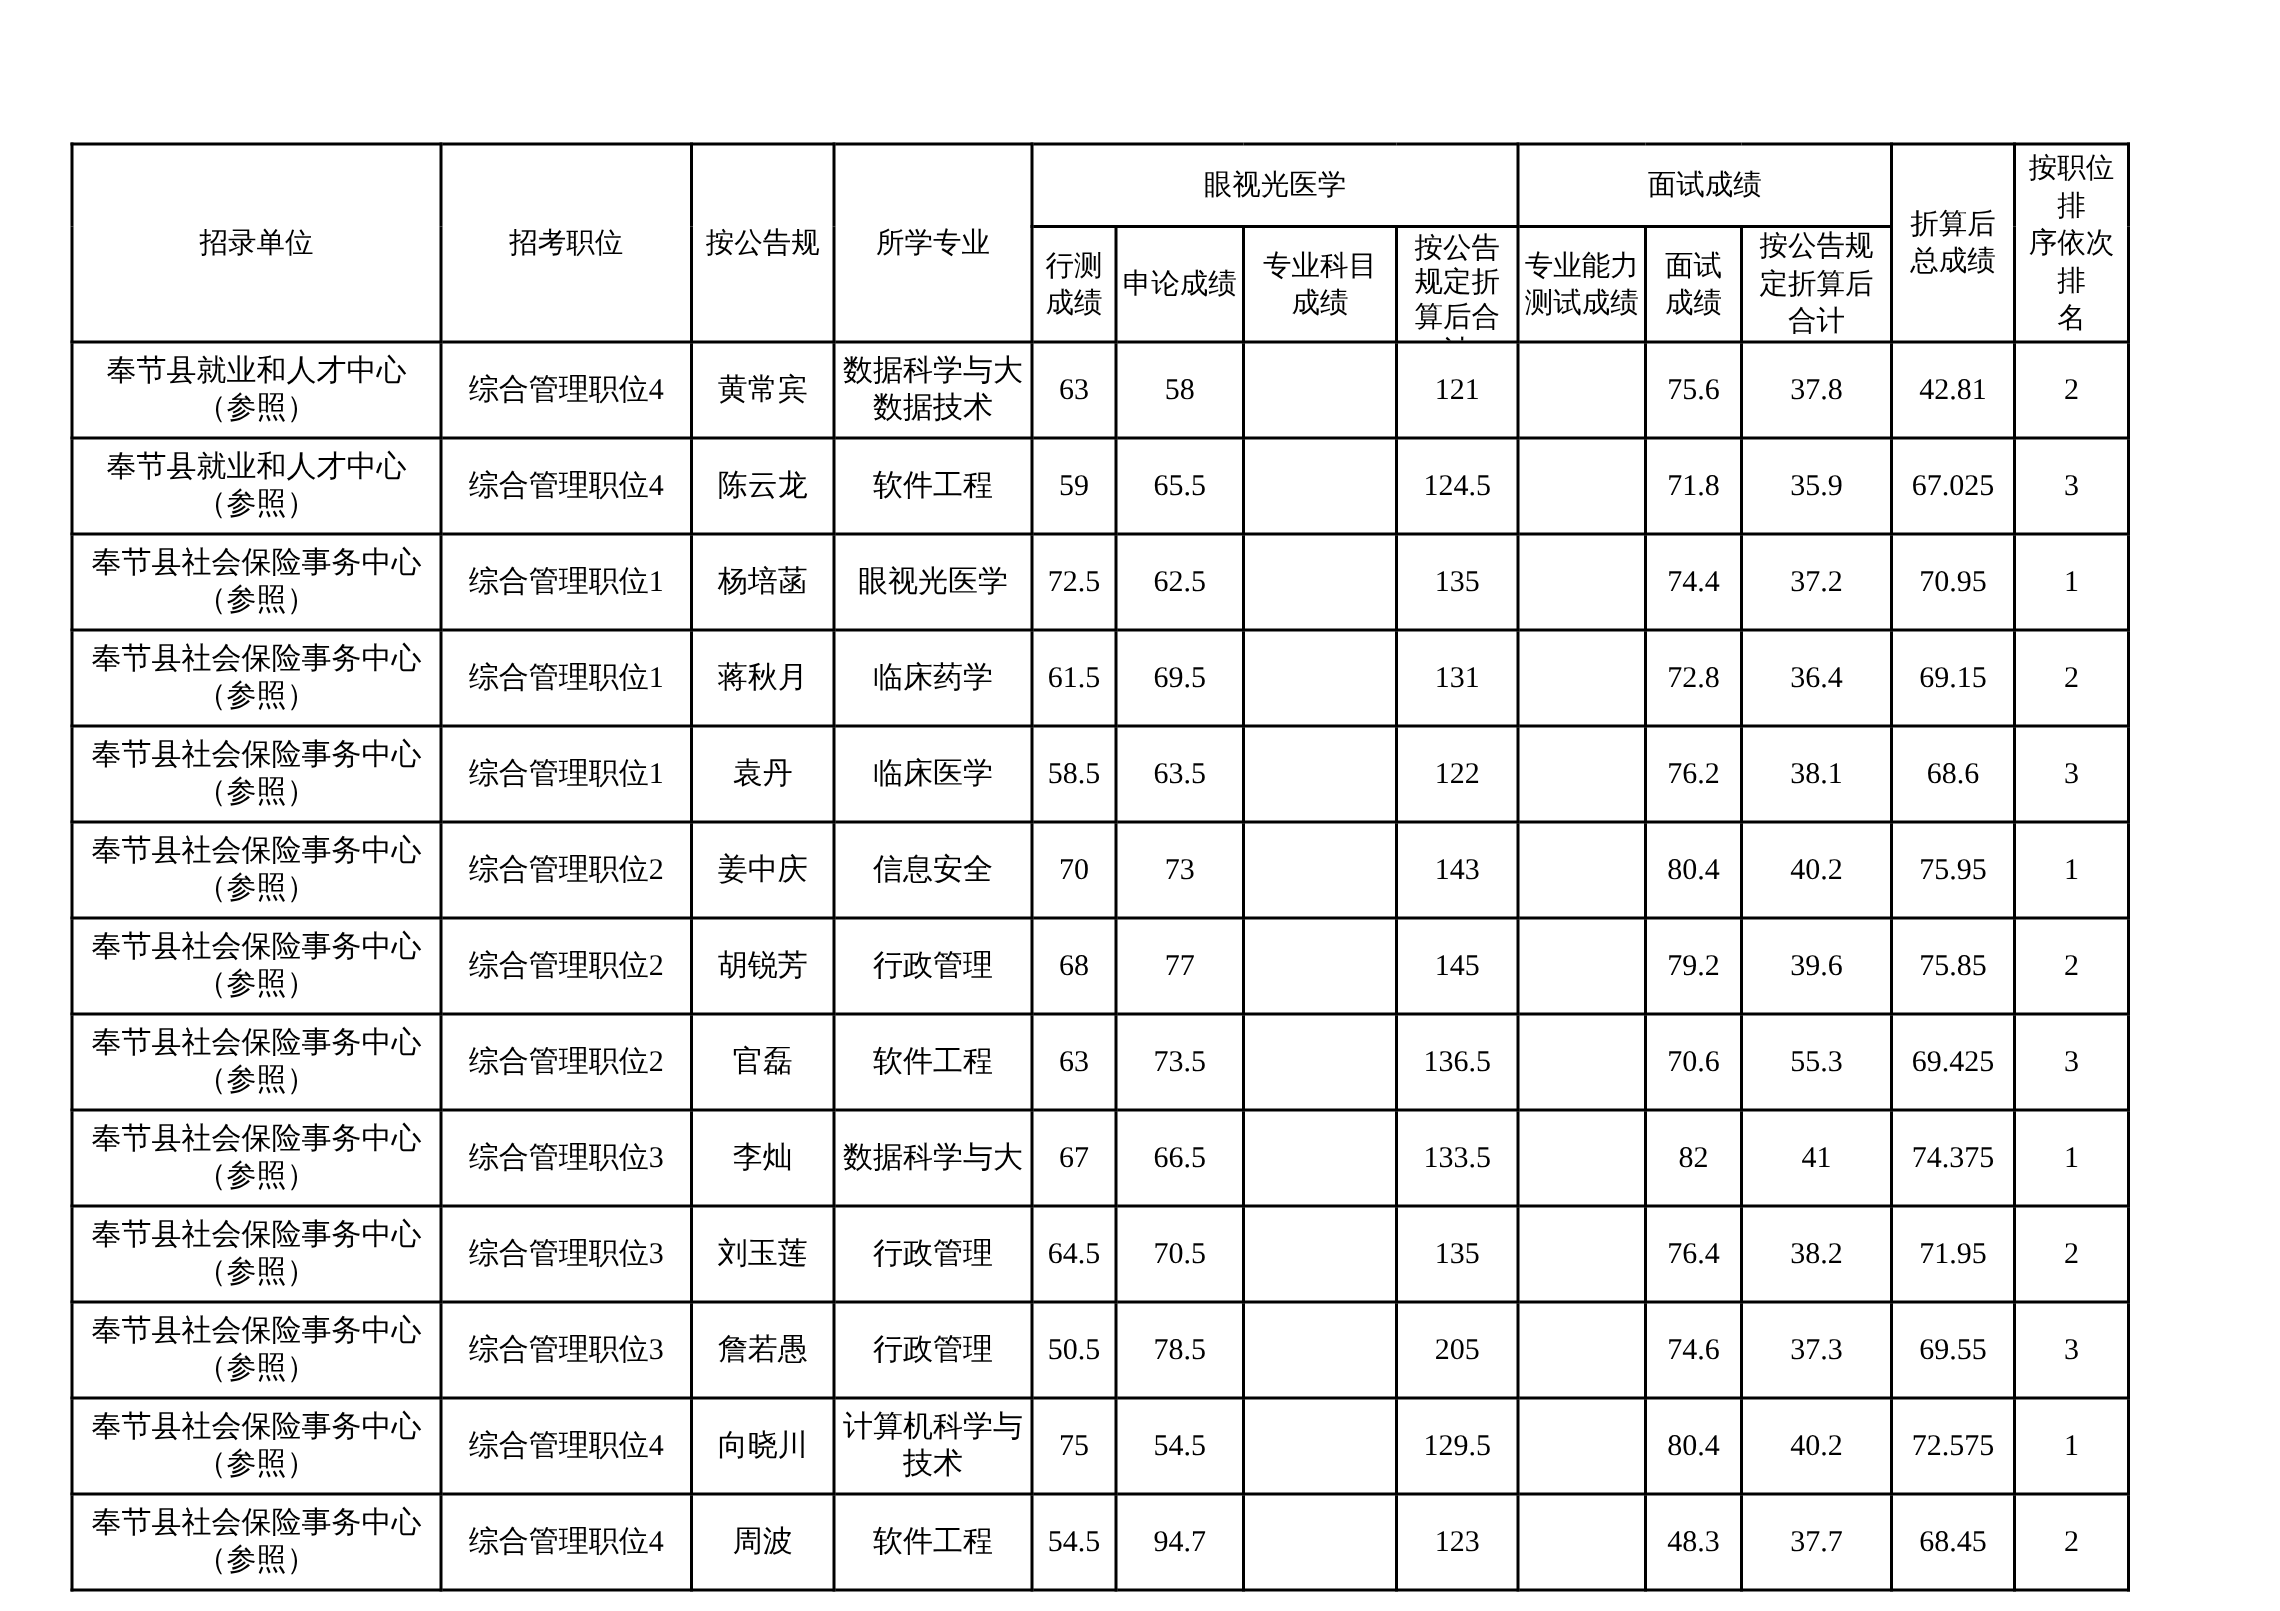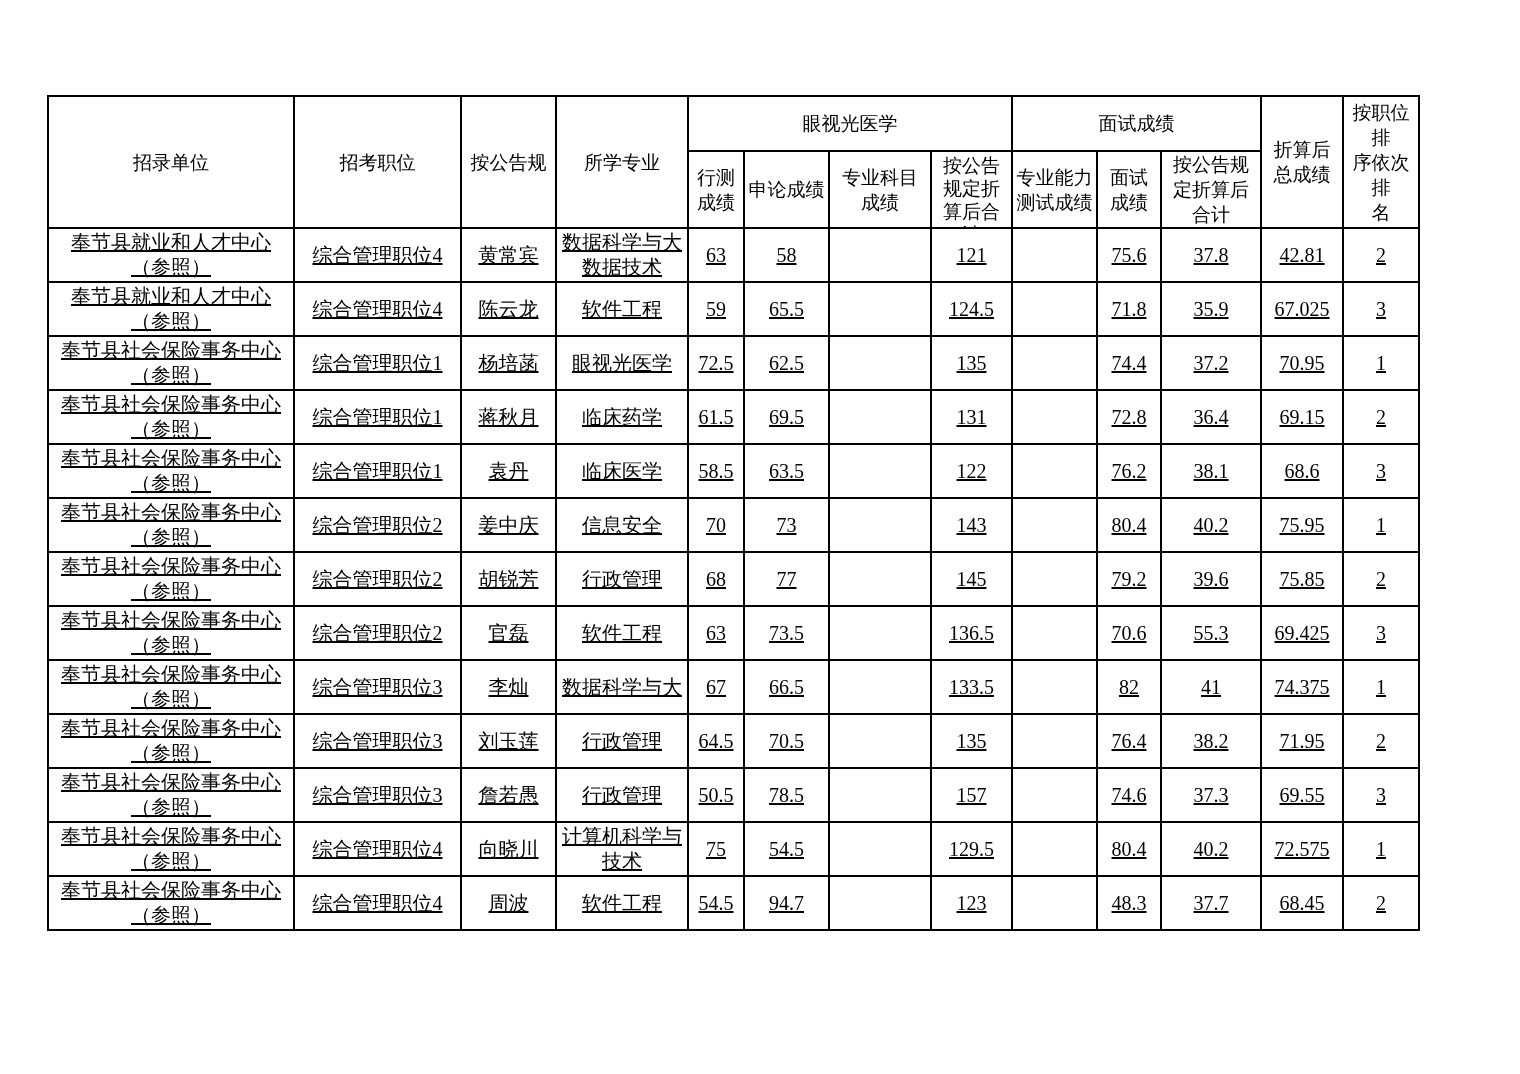--- a/index.html
+++ b/index.html
@@ -40,21 +40,21 @@
     font-size: 19px;
     line-height: 25px;
   }
   .score-table td {
     font-size: 20px;
     line-height: 25px;
     font-weight: normal;
   }
   thead tr.h1 { height: 55px; }
   thead tr.h2 { height: 75px; margin-top: 36px; }
-  tbody tr    { height: 54px; text-decoration: underline; }
+  tbody tr    { height: 64px; }
   th.clip-cell { vertical-align: top; padding: 0; }
   .clip-box {
     height: 73px;
     overflow: hidden;
     line-height: 23px;
     padding-top: 2px;
     white-space: pre-line;
     text-align: center;
   }
 </style>
@@ -275,21 +275,21 @@
         </tr>
         <tr>
           <td>奉节县社会保险事务中心
 （参照）</td>
           <td>综合管理职位3</td>
           <td>詹若愚</td>
           <td>行政管理</td>
           <td>50.5</td>
           <td>78.5</td>
           <td></td>
-          <td>157</td>
+          <td>205</td>
           <td></td>
           <td>74.6</td>
           <td>37.3</td>
           <td>69.55</td>
           <td>3</td>
         </tr>
         <tr>
           <td>奉节县社会保险事务中心
 （参照）</td>
           <td>综合管理职位4</td>

